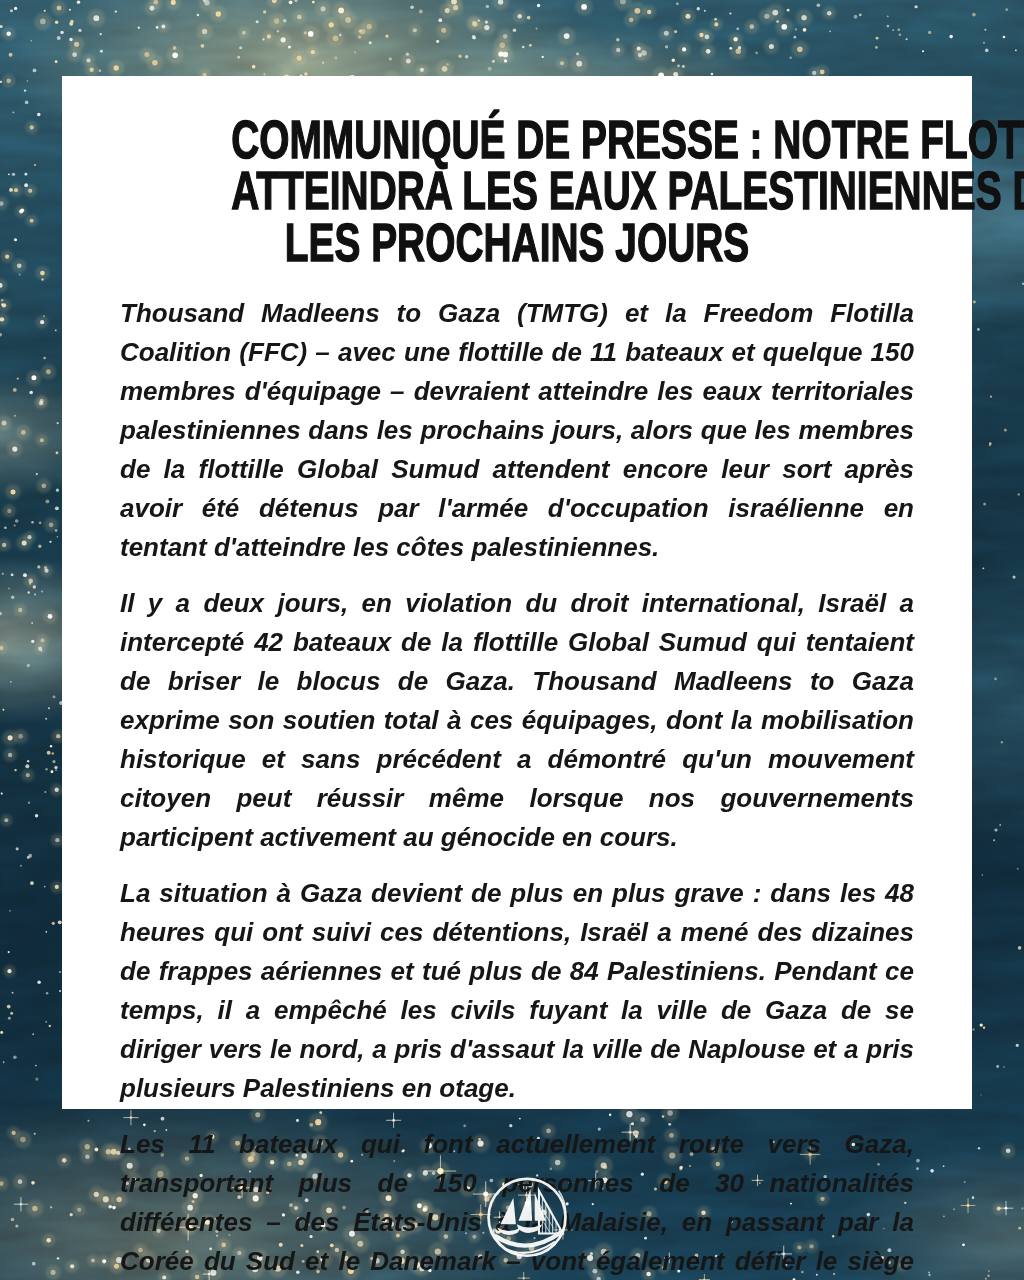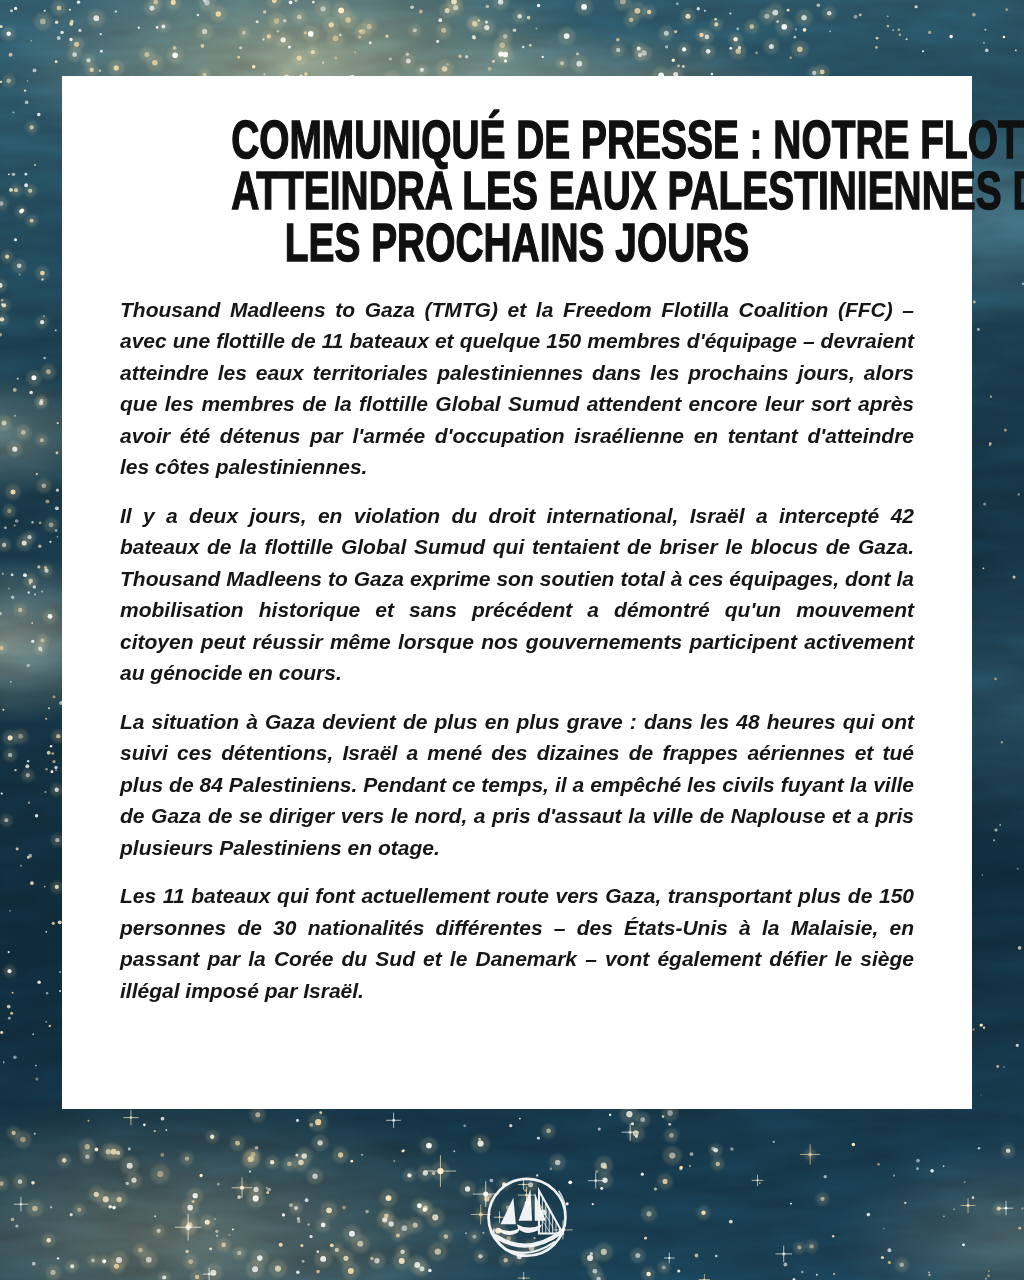--- a/index.html
+++ b/index.html
@@ -32,21 +32,21 @@
     margin:0 0 26px 0;text-align:center;color:#101010;
     font-size:54px;line-height:0.95;font-weight:700;
     -webkit-text-stroke:1.4px #101010;
     transform:scaleX(0.72);transform-origin:50% 0;
     letter-spacing:0px;white-space:nowrap;
   }
   .headline .tl{display:block;}
   .body p{
     margin:0 0 17px 0;
     font-style:italic;font-weight:700;
-    font-size:21px;line-height:1.5;
+    font-size:26px;line-height:1.5;
     color:#161616;text-align:justify;
   }
   .body p:last-child{margin-bottom:16px;font-style:italic;}
   
   .logo{position:absolute;left:527px;top:1172px;transform:translateX(-50%);opacity:0.93;}
 </style>
 </head>
 <body>
 
 <div class="scene">

